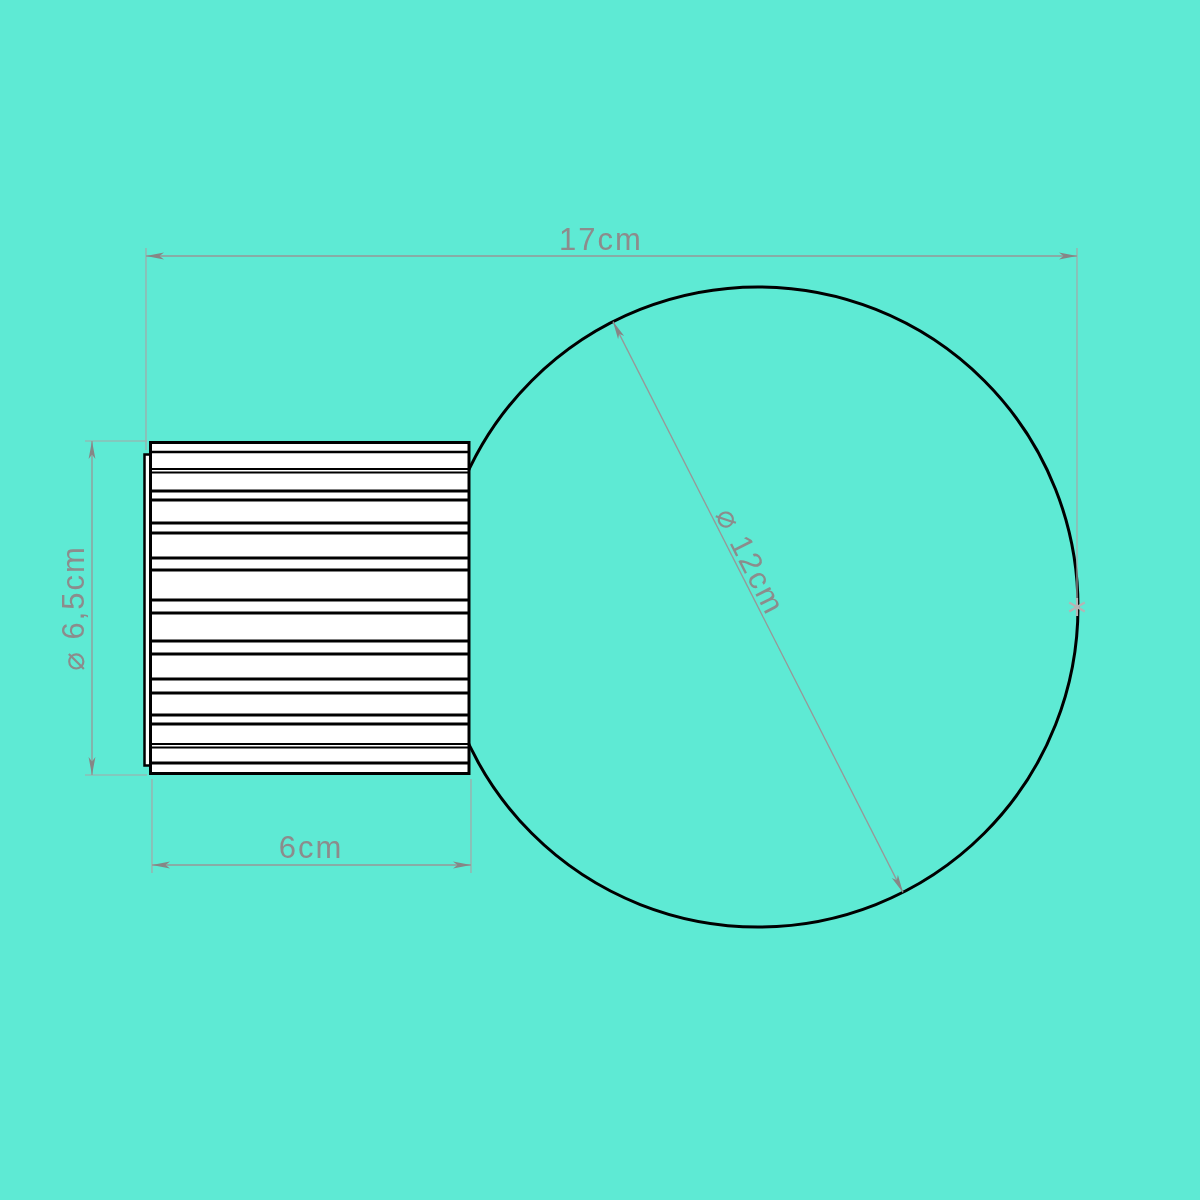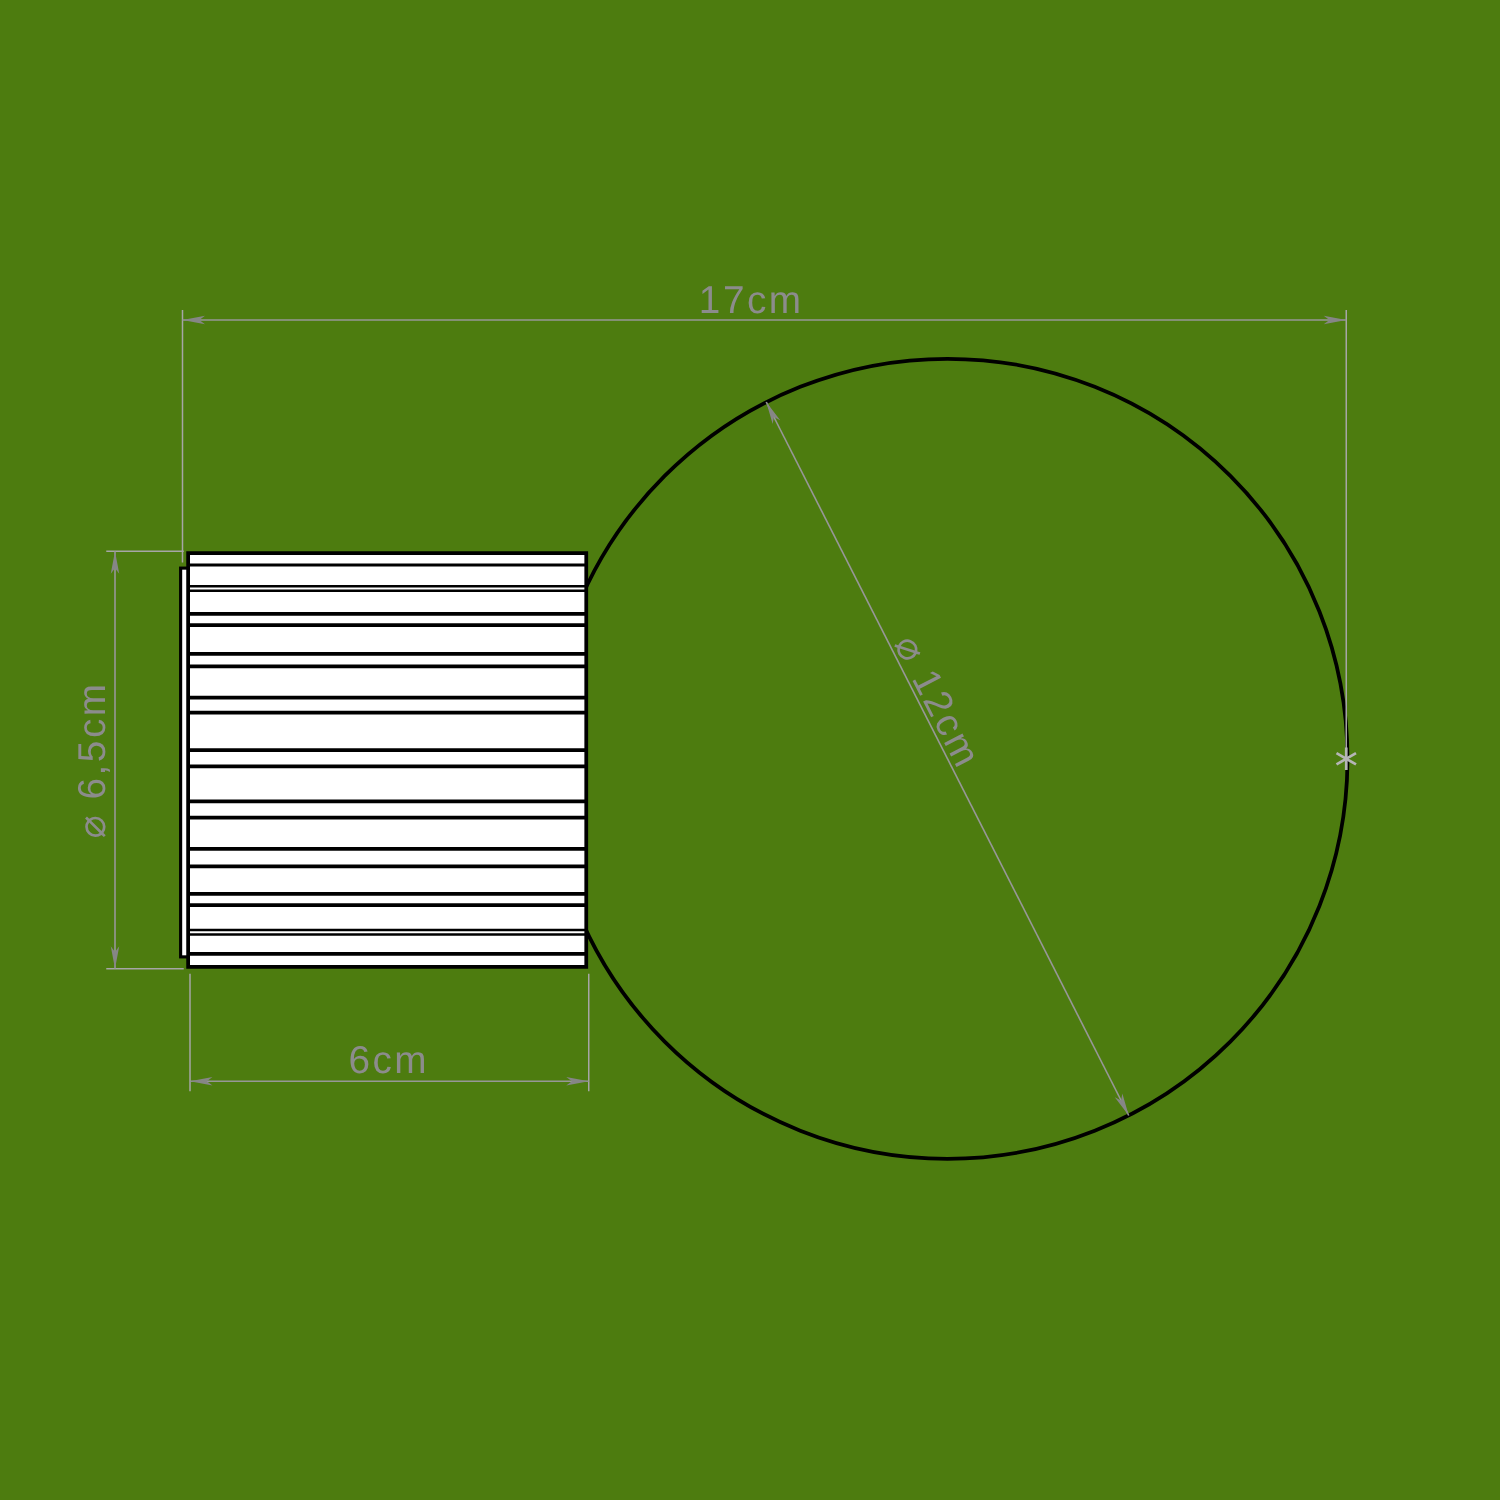--- a/index.html
+++ b/index.html
@@ -7,21 +7,21 @@
     padding: 0;
     width: 1200px;
     height: 1200px;
     background: #ffffff;
     overflow: hidden;
   }
   .drawing-wrap {
     position: relative;
     width: 1200px;
     height: 1200px;
-    background: #4d7c0f;
+    background: #5eead4;
   }
   svg { display: block; }
   .outline   { stroke: #000000; fill: none; }
   .body-fill { fill: #ffffff; stroke: #000000; }
   .rib       { stroke: #000000; }
   .dim-line  { stroke: #979797; stroke-width: 1.3; fill: none; }
   .ext-line  { stroke: #a6a6a6; stroke-width: 1.2; fill: none; }
   .dim-text {
     font-family: "Liberation Sans", "DejaVu Sans", sans-serif;
     font-size: 31px;

